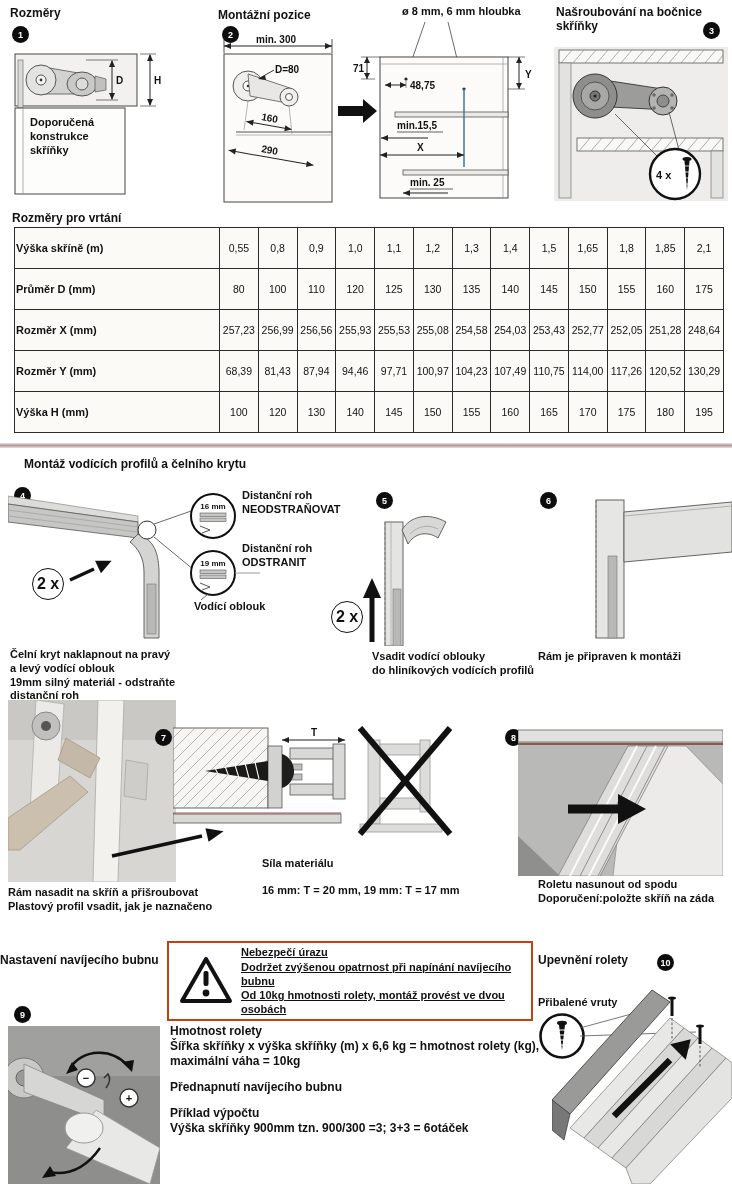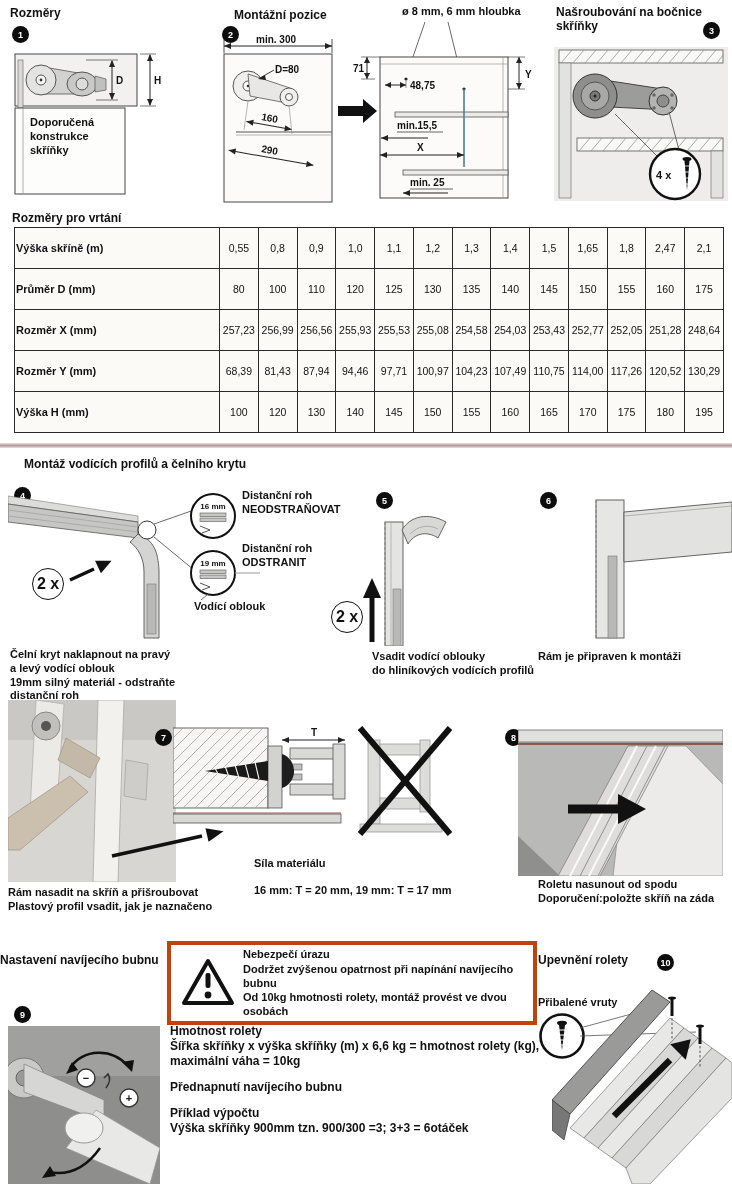--- a/index.html
+++ b/index.html
@@ -15,22 +15,22 @@
          display:flex;align-items:center;justify-content:center;font-weight:bold;font-size:16px;background:#fff;}
   .divider{position:absolute;left:0;width:732px;height:5px;
          background:linear-gradient(to bottom,#e9e3e3 0%,#b59a9a 50%,#e9e3e3 100%);}
   svg text{font-family:"Liberation Sans",sans-serif;fill:#111;}
   .dimb{font-size:10px;font-weight:bold;}
   .dims{font-size:8px;font-weight:bold;}
   .drill-table{position:absolute;left:14px;top:227px;width:710px;border-collapse:collapse;table-layout:fixed;
          background:#fbfaf7;}
   .drill-table td{border:1px solid #2a2a2a;height:40px;font-size:10.5px;text-align:center;padding:0 1px;}
   .drill-table td.rowlabel{width:202px;text-align:left;font-weight:bold;font-size:11px;}
-  .warnbox{position:absolute;left:167px;top:941px;width:362px;height:76px;border:4px solid #c2410c;
-         display:flex;align-items:center;background:#fff;}
+  .warnbox{position:absolute;left:167px;top:941px;width:362px;height:76px;border:2px solid #c2410c;
+         display:flex;align-items:center;background:#fff;text-decoration:underline;}
   .warn-text{font-weight:bold;font-size:11px;line-height:1.3;}
   .notes{position:absolute;left:170px;top:1024px;width:378px;}
   .note{margin-bottom:11px;}
 </style>
 </head>
 <body>
 
 <div class="page">
 
   <div class="title" style="left:10px;top:6px;">Rozměry</div>
@@ -58,21 +58,21 @@
     <line x1="126" y1="6" x2="142" y2="6" stroke="#222" stroke-width="0.6"></line>
     <line x1="126" y1="58" x2="142" y2="58" stroke="#222" stroke-width="0.6"></line>
     <text x="140" y="36" class="dimb">H</text>
     <rect x="1" y="60" width="110" height="86" fill="#fdfdfc" stroke="#444"></rect>
     <line x1="9" y1="60" x2="9" y2="146" stroke="#999" stroke-width="0.8"></line>
   </svg>
   <div class="cap" style="left:30px;top:116px;width:100px;">Doporučená
 konstrukce
 skříňky</div>
 
-  <div class="title" style="left:218px;top:8px;margin-left:16px;">Montážní pozice</div>
+  <div class="title" style="left:218px;top:8px;">Montážní pozice</div>
   <div class="badge" style="left:222px;top:26px;">2</div>
 
   <svg class="abs" style="left:222px;top:34px;" width="112" height="170" viewBox="0 0 112 170">
     <line x1="2" y1="12" x2="110" y2="12" stroke="#222"></line>
     <polygon points="2,12 9,9 9,15" fill="#222"></polygon>
     <polygon points="110,12 103,9 103,15" fill="#222"></polygon>
     <line x1="2" y1="5" x2="2" y2="19" stroke="#222" stroke-width="0.8"></line>
     <line x1="110" y1="5" x2="110" y2="19" stroke="#222" stroke-width="0.8"></line>
     <text x="34" y="9" class="dimb">min. 300</text>
     <rect x="2" y="20" width="108" height="148" fill="#fcfbf9" stroke="#444"></rect>
@@ -192,21 +192,21 @@
           <td>0,8</td>
           <td>0,9</td>
           <td>1,0</td>
           <td>1,1</td>
           <td>1,2</td>
           <td>1,3</td>
           <td>1,4</td>
           <td>1,5</td>
           <td>1,65</td>
           <td>1,8</td>
-          <td>2,47</td>
+          <td>1,85</td>
           <td>2,1</td>
         </tr>
         <tr>
           <td class="rowlabel">Průměr D (mm)</td>
           <td>80</td>
           <td>100</td>
           <td>110</td>
           <td>120</td>
           <td>125</td>
           <td>130</td>
@@ -379,21 +379,21 @@
   </svg>
   <svg class="abs" style="left:358px;top:726px;" width="95" height="112" viewBox="0 0 95 112">
     <rect x="10" y="14" width="12" height="84" fill="#dcdcda" stroke="#999" stroke-width="0.8"></rect>
     <rect x="22" y="18" width="46" height="11" fill="#dcdcda" stroke="#999" stroke-width="0.8"></rect>
     <rect x="22" y="72" width="46" height="11" fill="#dcdcda" stroke="#999" stroke-width="0.8"></rect>
     <rect x="62" y="14" width="10" height="72" fill="#dcdcda" stroke="#999" stroke-width="0.8"></rect>
     <rect x="2" y="98" width="82" height="8" fill="#dcdcda" stroke="#999" stroke-width="0.8"></rect>
     <line x1="2" y1="2" x2="92" y2="108" stroke="#111" stroke-width="6"></line>
     <line x1="92" y1="2" x2="2" y2="108" stroke="#111" stroke-width="6"></line>
   </svg>
-  <div class="cap" style="left:254px;top:843px;">
+  <div class="cap" style="left:262px;top:843px;">
     <span>Síla materiálu</span><br>
     <span>16 mm: T = 20 mm, 19 mm: T = 17 mm</span>
   </div>
 
   <div class="badge" style="left:505px;top:729px;">8</div>
   <svg class="abs" style="left:518px;top:724px;" width="205" height="152" viewBox="0 0 205 152">
     <rect x="0" y="18" width="205" height="134" fill="#b9b9b7"></rect>
     <rect x="0" y="6" width="205" height="12" fill="#e0e0de" stroke="#666" stroke-width="0.8"></rect>
     <line x1="0" y1="20" x2="205" y2="20" stroke="#8a5a4a" stroke-width="2"></line>
     <polygon points="0,112 42,152 0,152" fill="#8f8f8d"></polygon>

